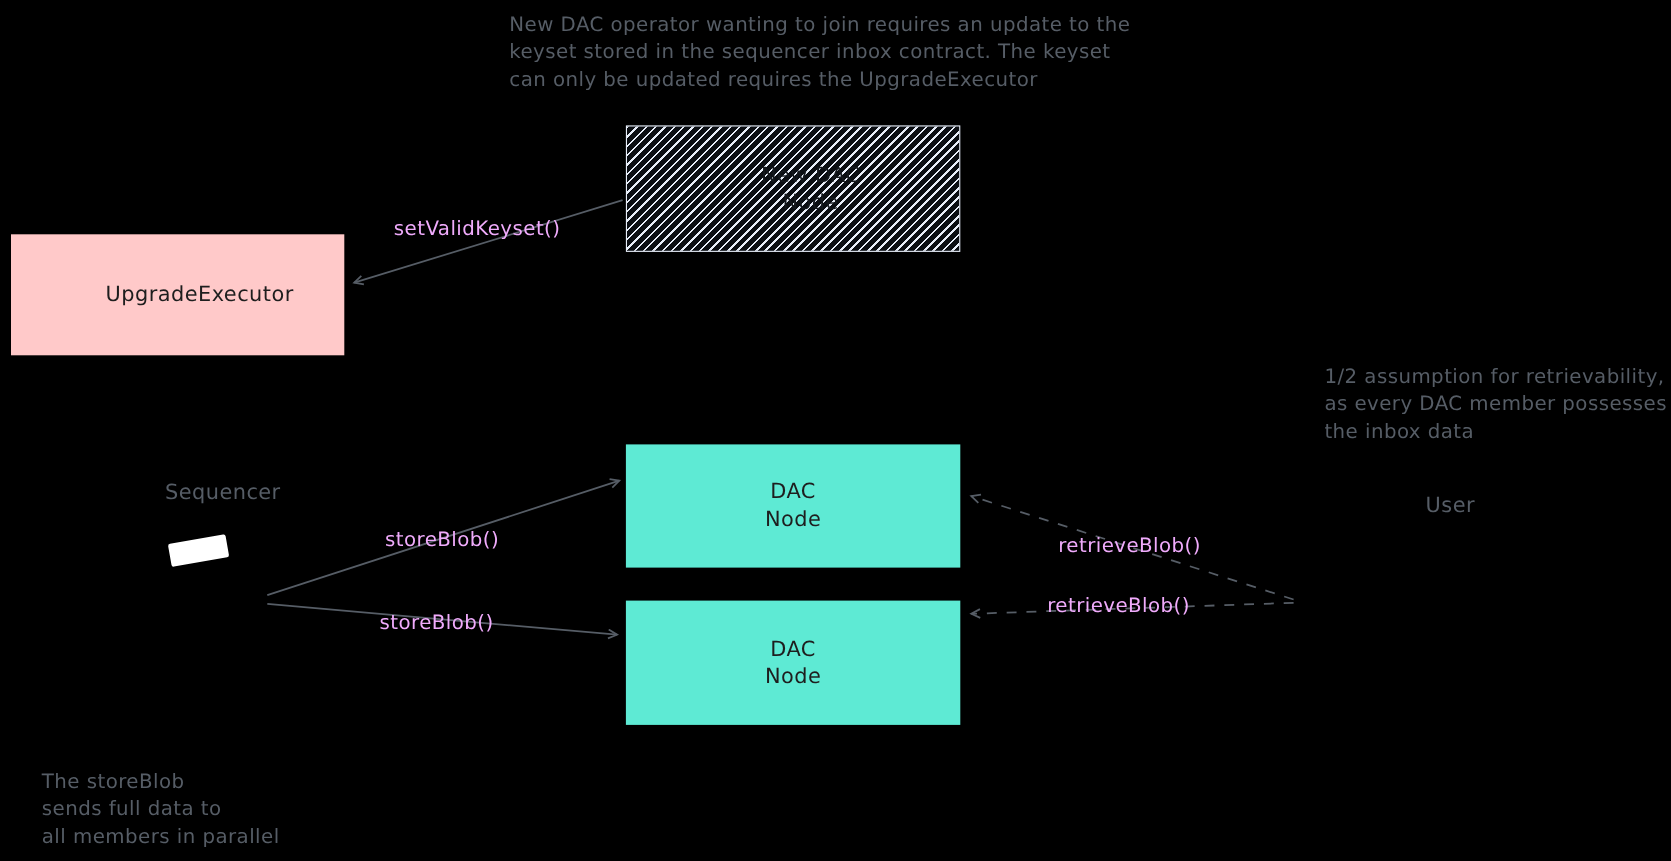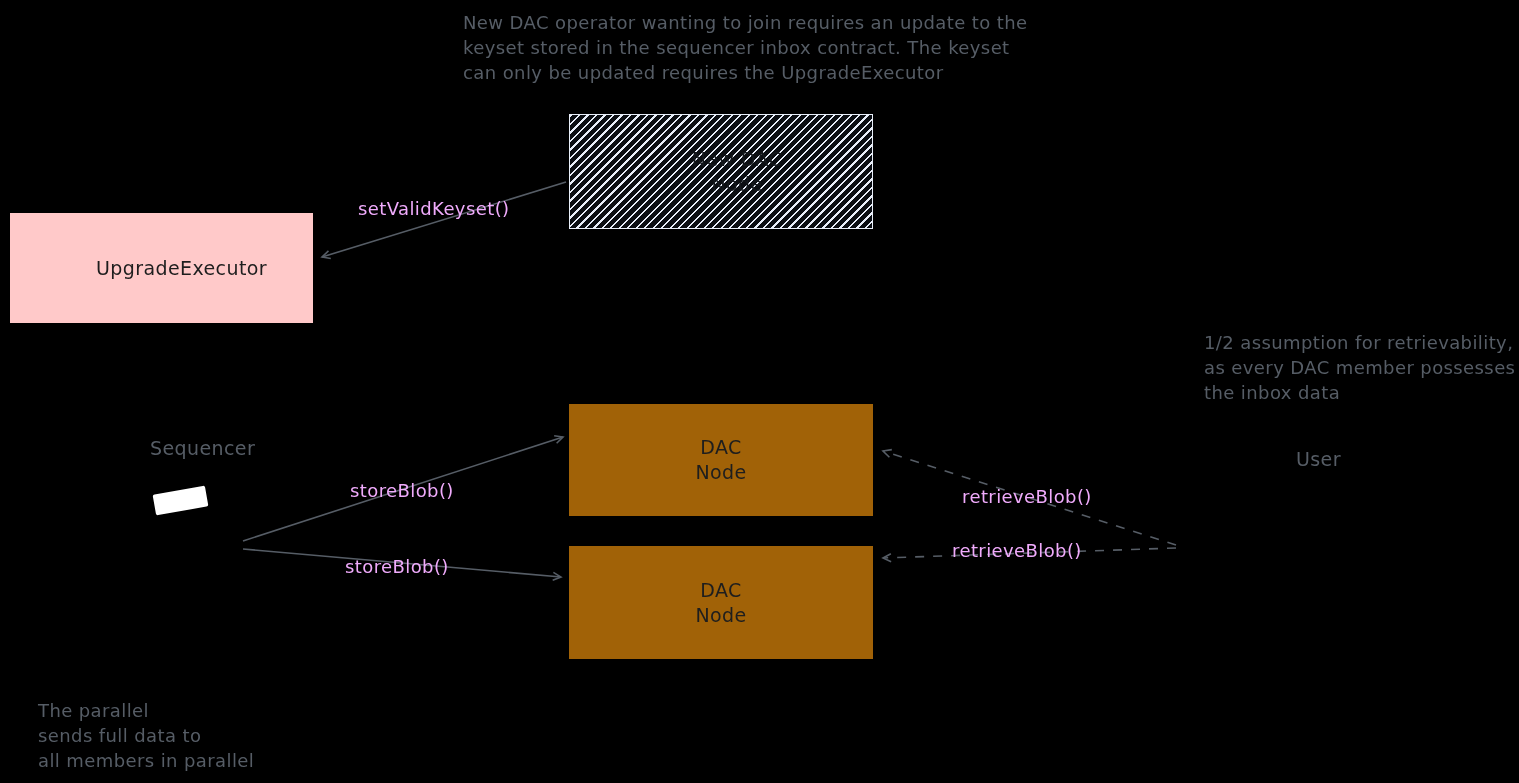--- a/index.html
+++ b/index.html
@@ -34,21 +34,21 @@
     flex-direction: column;
     align-items: center;
     justify-content: center;
     font-size: 19px;
     line-height: 25px;
     color: #1e1e1e;
     letter-spacing: 0.4px;
     text-align: center;
   }
   .pink  { background: #ffc9c9; }
-  .blue  { background: #a16207; }
+  .blue  { background: #5eead4; }
   .hatch {
     background-color: #0b0e13;
     background-image: repeating-linear-gradient(
       135deg,
       #e8eef9 0px, #e8eef9 1.6px,
       rgba(0,0,0,0) 1.6px, rgba(0,0,0,0) 6px
     );
     border: 1px solid #e8eef9;
     color: #14181d;
     padding-left: 32px;
@@ -141,18 +141,18 @@
   <div class="abs edge-label" style="left:962px; top:486px;">retrieveBlob()</div>
   <div class="abs edge-label" style="left:952px; top:540px;">retrieveBlob()</div>
 
   <div class="abs note" style="left:1176px; top:330px;margin-left:28px;">
     <div>1/2 assumption for retrievability,</div>
     <div>as every DAC member possesses</div>
     <div>the inbox data</div>
   </div>
 
   <div class="abs note" style="left:38px; top:698px;">
-    <div>The parallel</div>
+    <div>The storeBlob</div>
     <div>sends full data to</div>
     <div>all members in parallel</div>
   </div>
 
 </div>
 
 </body></html>

